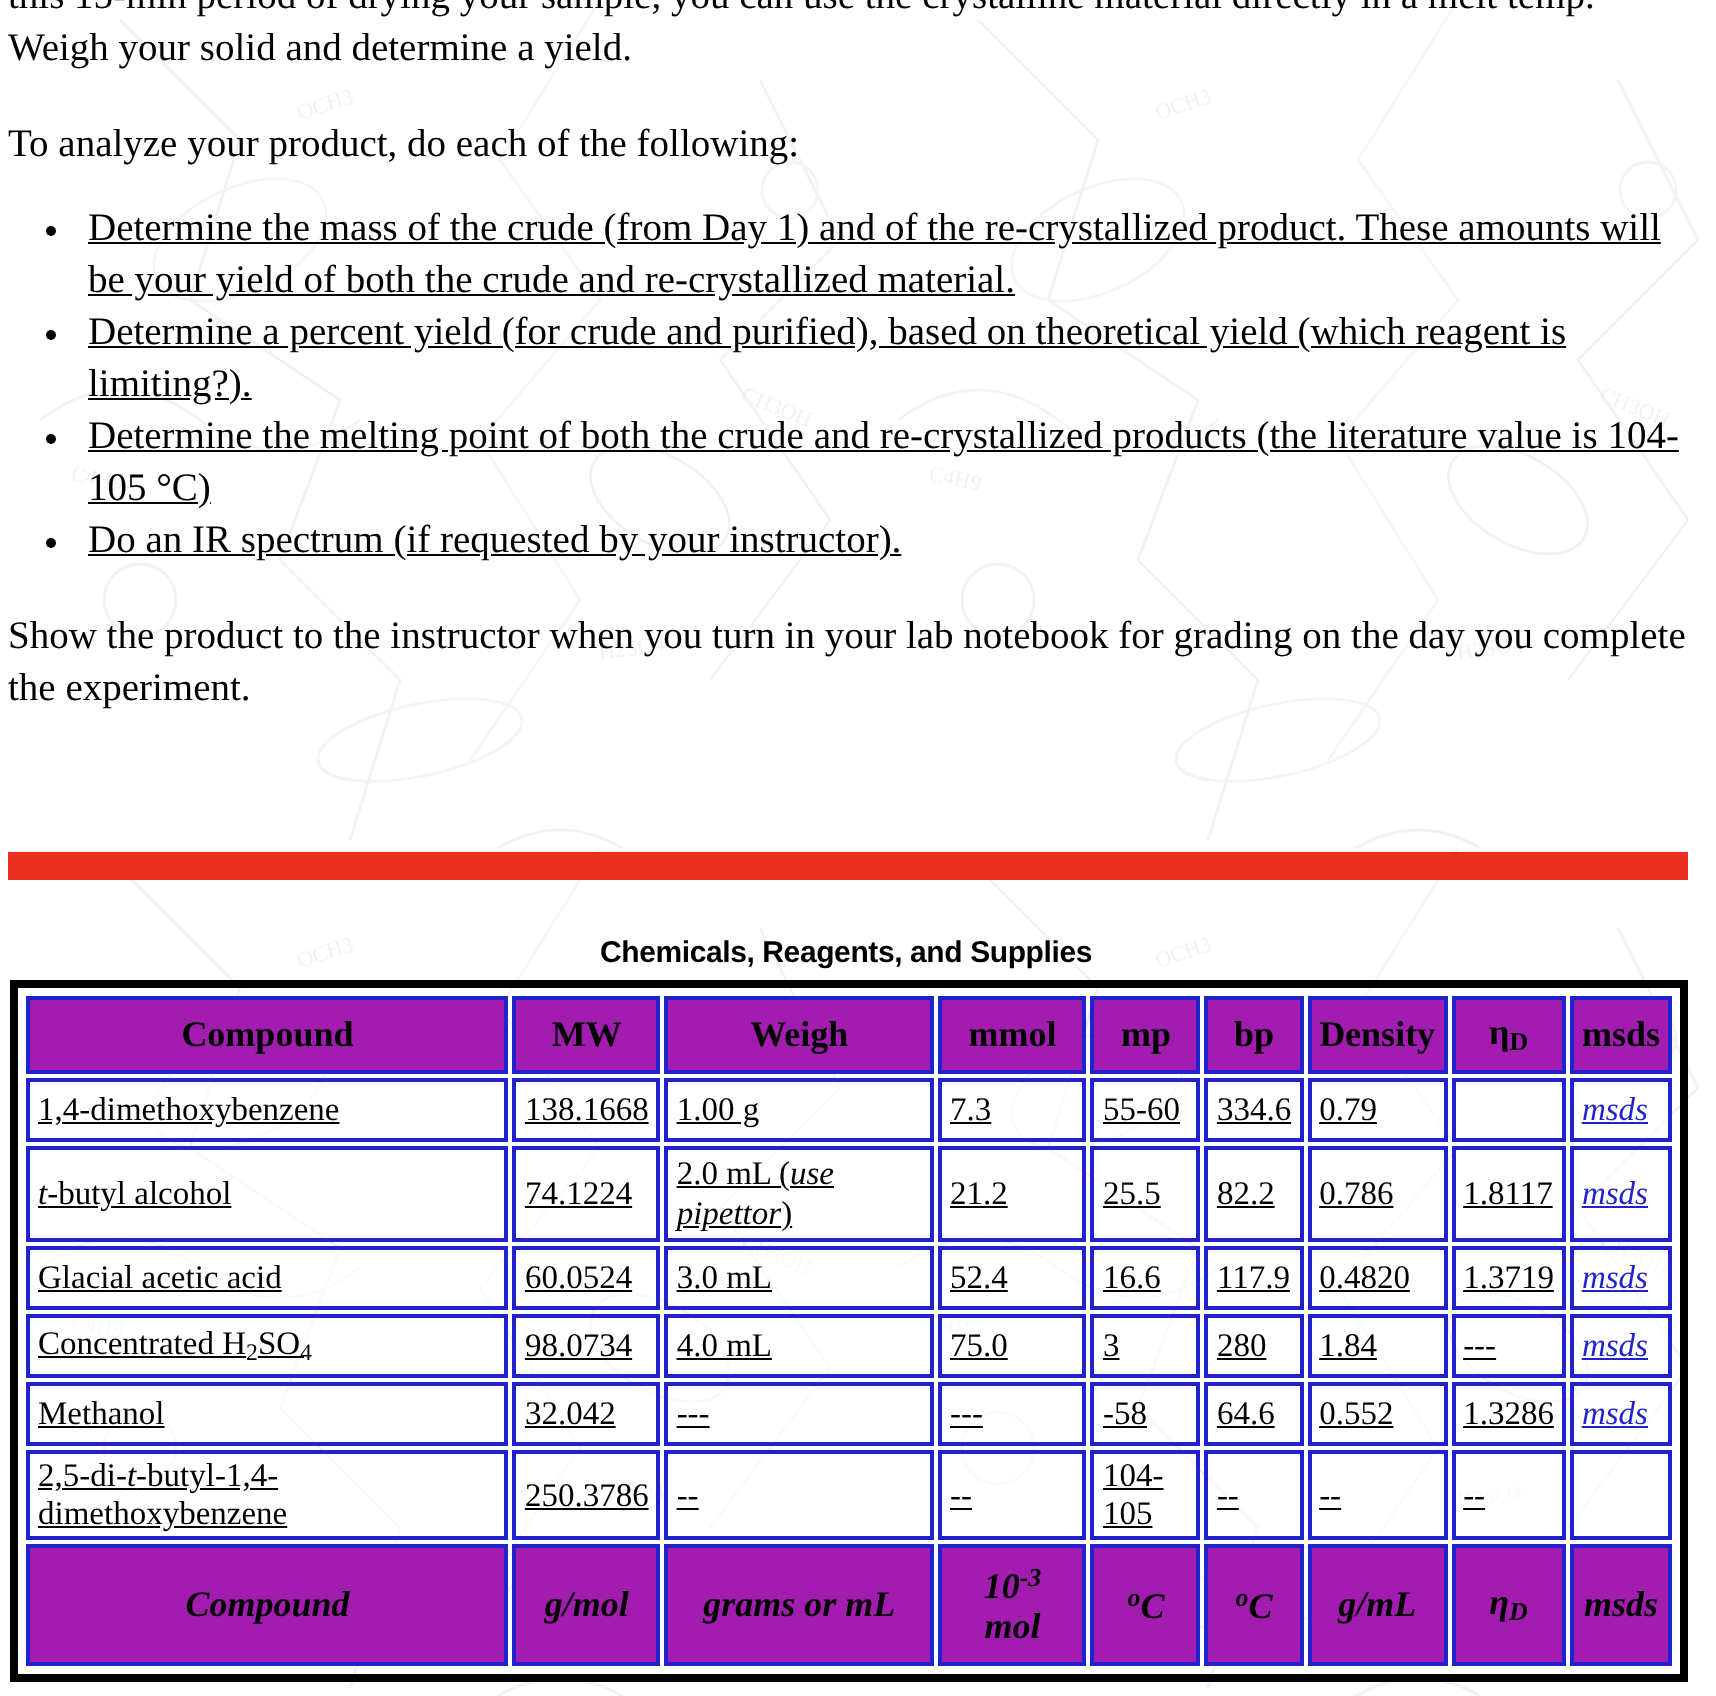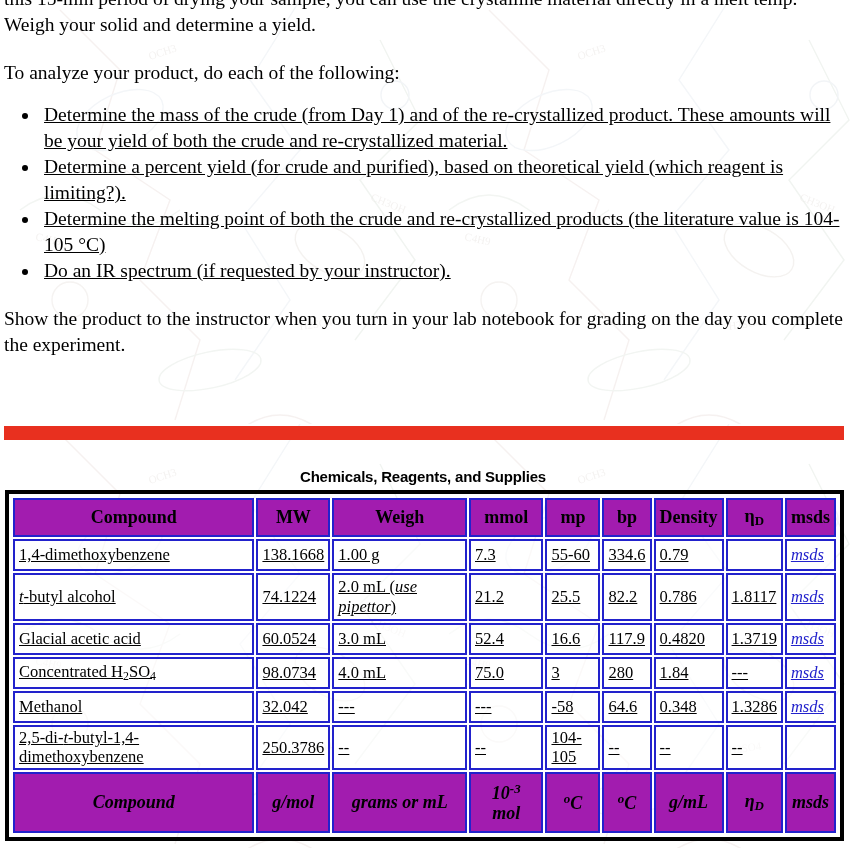--- a/index.html
+++ b/index.html
@@ -281,21 +281,21 @@
           <td><span class="msds-link">msds</span></td>
         </tr>
 
         <tr>
           <td>Methanol</td>
           <td>32.042</td>
           <td>---</td>
           <td>---</td>
           <td>-58</td>
           <td>64.6</td>
-          <td>0.348</td>
+          <td>0.552</td>
           <td>1.3286</td>
           <td><span class="msds-link">msds</span></td>
         </tr>
 
         <tr class="tall">
           <td class="stack">2,5-di-<span class="ital">t</span>-butyl-1,4-dimethoxybenzene</td>
           <td>250.3786</td>
           <td>--</td>
           <td>--</td>
           <td class="stack">104-<br>105</td>

